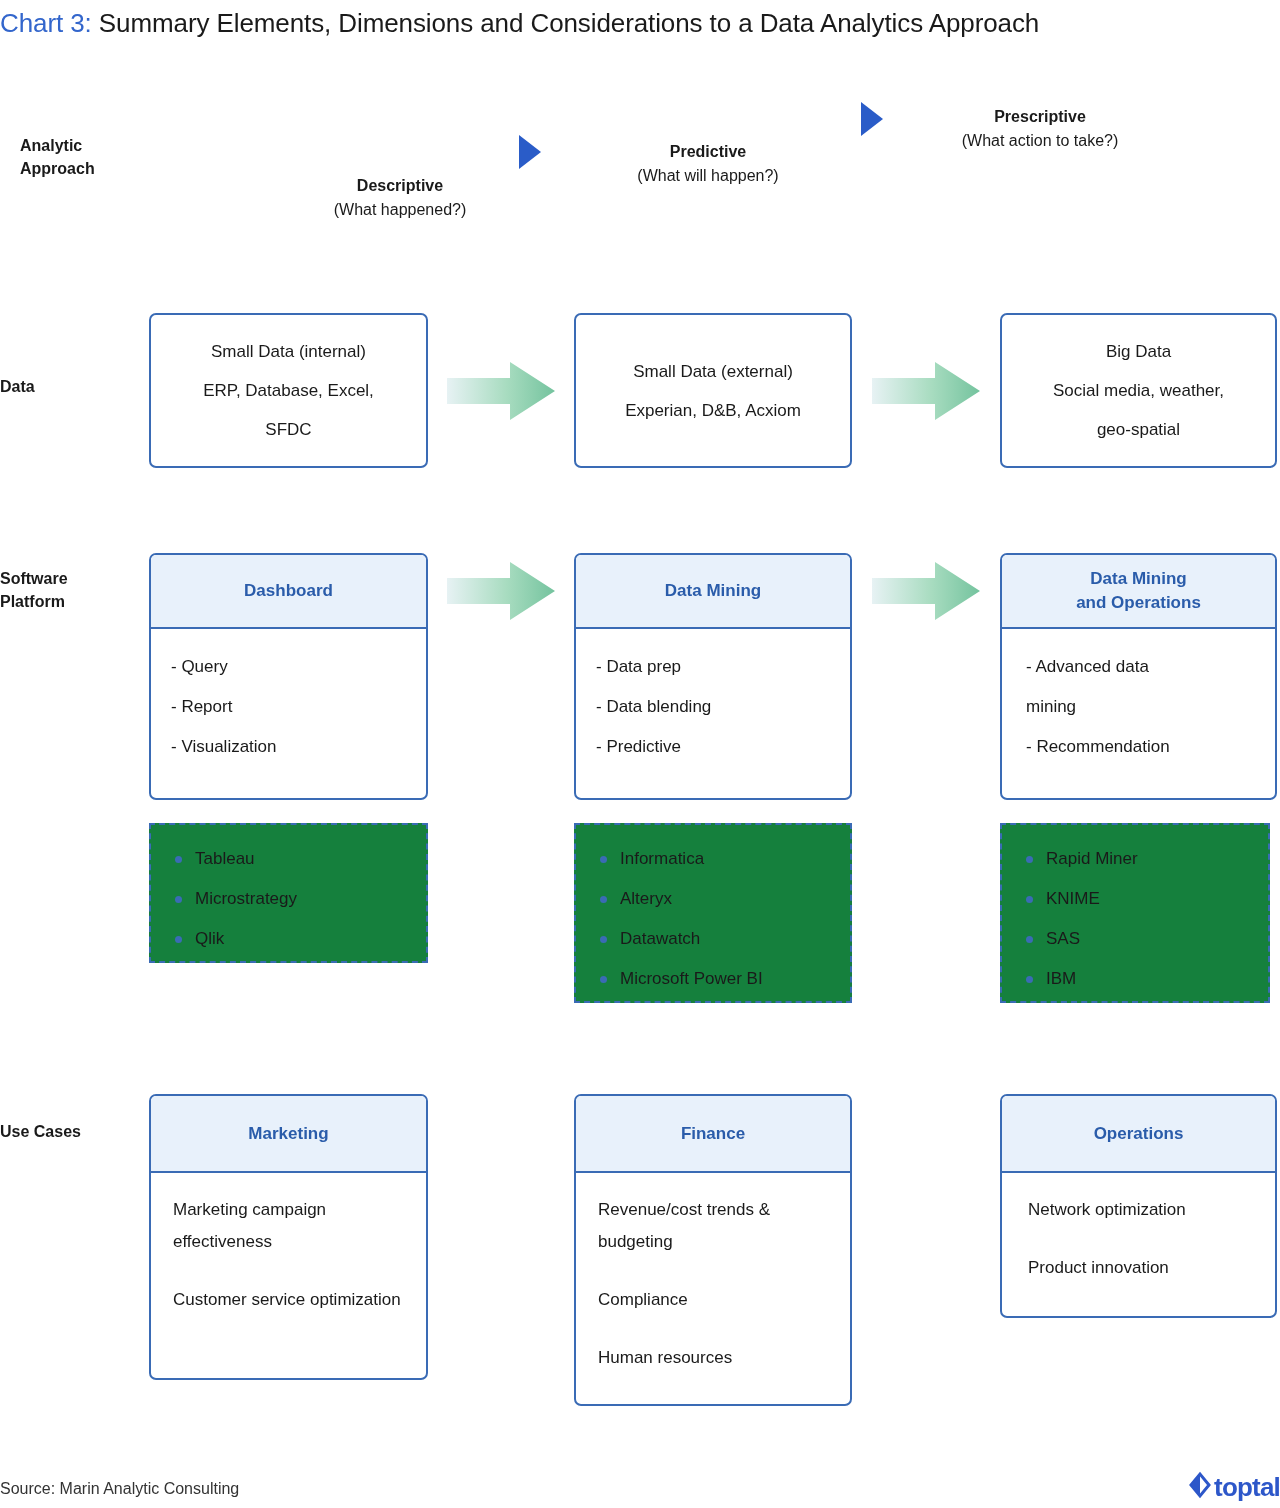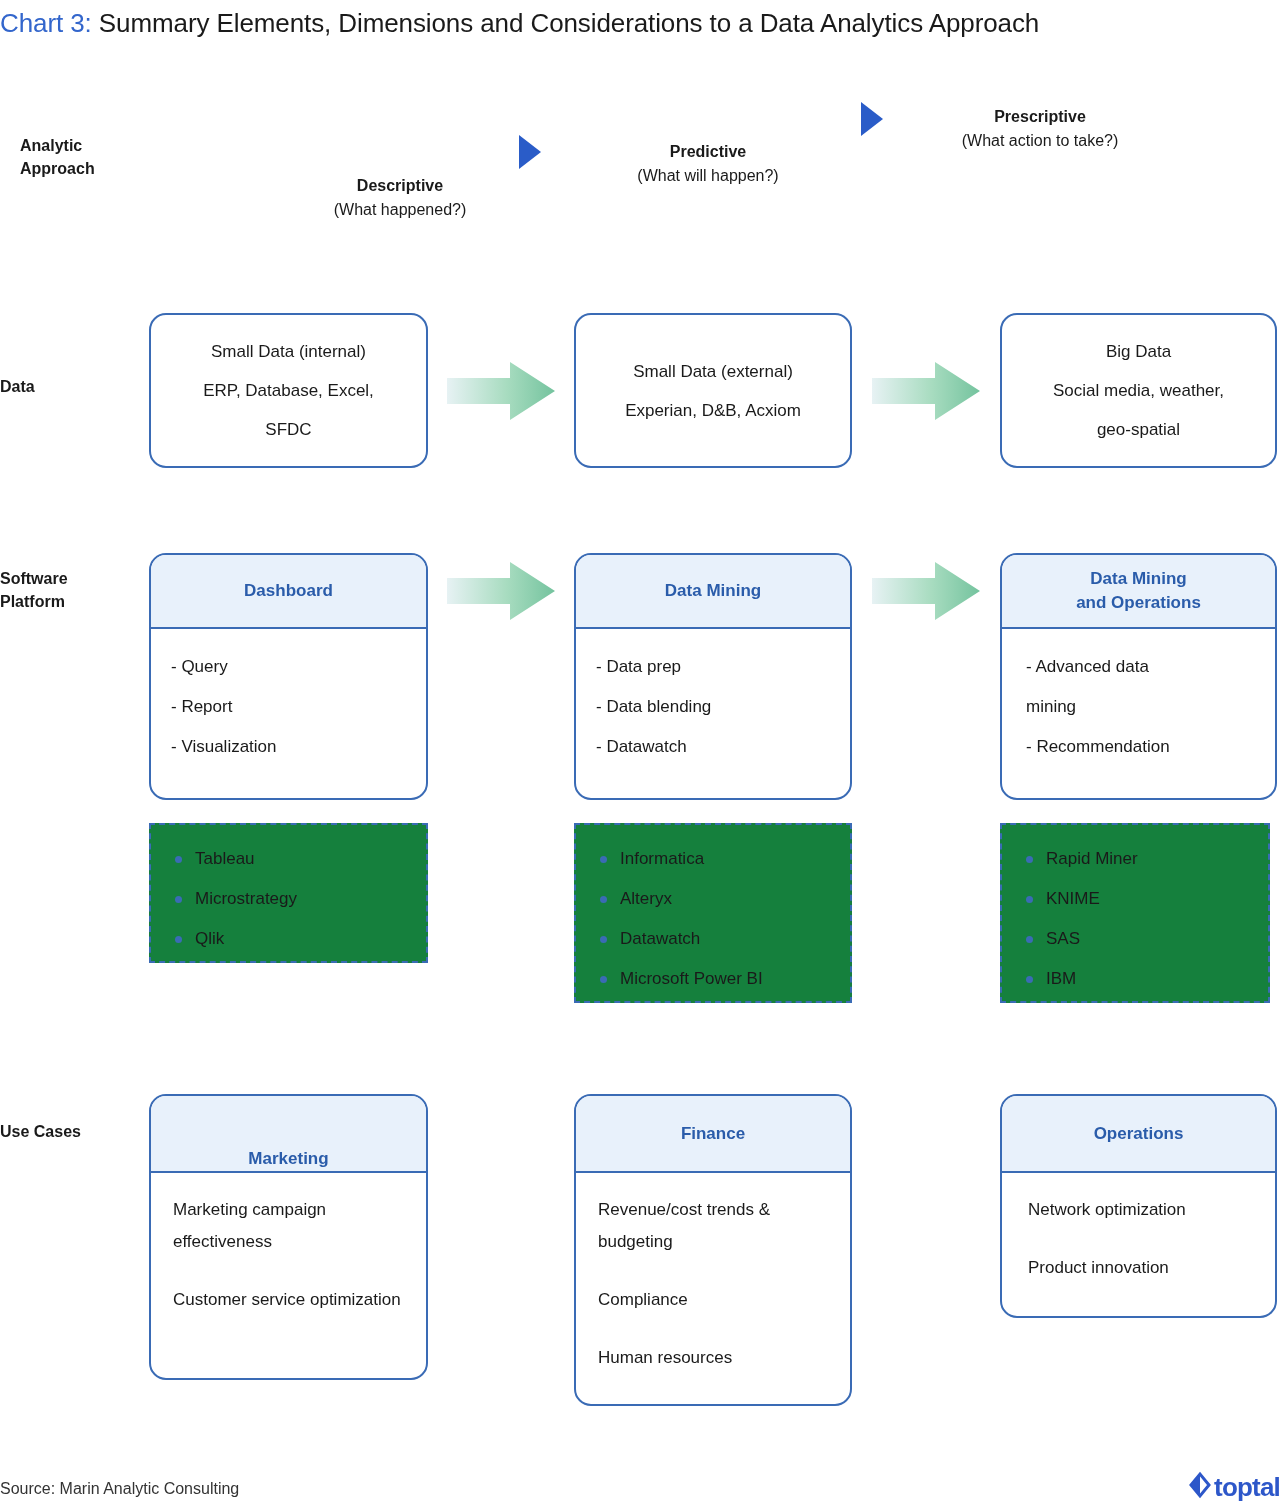--- a/index.html
+++ b/index.html
@@ -78,21 +78,21 @@
     border-left: 22px solid #2a5cc8;
   }
   #tri-0 { left: 519px; top: 135px; }
   #tri-1 { left: 861px; top: 102px; }
 
   
   .box {
     position: absolute;
     box-sizing: border-box;
     border: 2px solid #3a6bb5;
-    border-radius: 17px;
+    border-radius: 7px;
     background: #ffffff;
   }
 
   
   .data-box {
     display: flex;
     flex-direction: column;
     align-items: center;
     justify-content: center;
     text-align: center;
@@ -293,21 +293,21 @@
   </div>
 </div>
 
 <div class="box split-box" style="left:574px; top:553px; width:278px; height:247px;">
   <div class="hdr" style="height:72px;">
     <span>Data Mining</span>
   </div>
   <div class="bdy">
     <span class="ln">- Data prep</span>
     <span class="ln">- Data blending</span>
-    <span class="ln">- Datawatch</span>
+    <span class="ln">- Predictive</span>
   </div>
 </div>
 
 <div class="box split-box" style="left:1000px; top:553px; width:277px; height:247px;">
   <div class="hdr" style="height:72px;">
     <div>
       <span>Data Mining</span>
       <span>and Operations</span>
     </div>
   </div>
@@ -363,21 +363,21 @@
 <div class="dashed-box" style="left:1000px; top:823px; width:270px; height:180px;">
   <ul>
     <li>Rapid Miner</li>
     <li>KNIME</li>
     <li>SAS</li>
     <li>IBM</li>
   </ul>
 </div>
 
 <div class="box split-box" style="left:149px; top:1094px; width:279px; height:286px;">
-  <div class="hdr" style="height:75px;align-items:flex-end;">
+  <div class="hdr" style="height:75px;">
     <span>Marketing</span>
   </div>
   <div class="uc-body">
     <p>Marketing campaign effectiveness</p>
     <p>Customer service optimization</p>
   </div>
 </div>
 
 <div class="box split-box" style="left:574px; top:1094px; width:278px; height:312px;">
   <div class="hdr" style="height:75px;">

